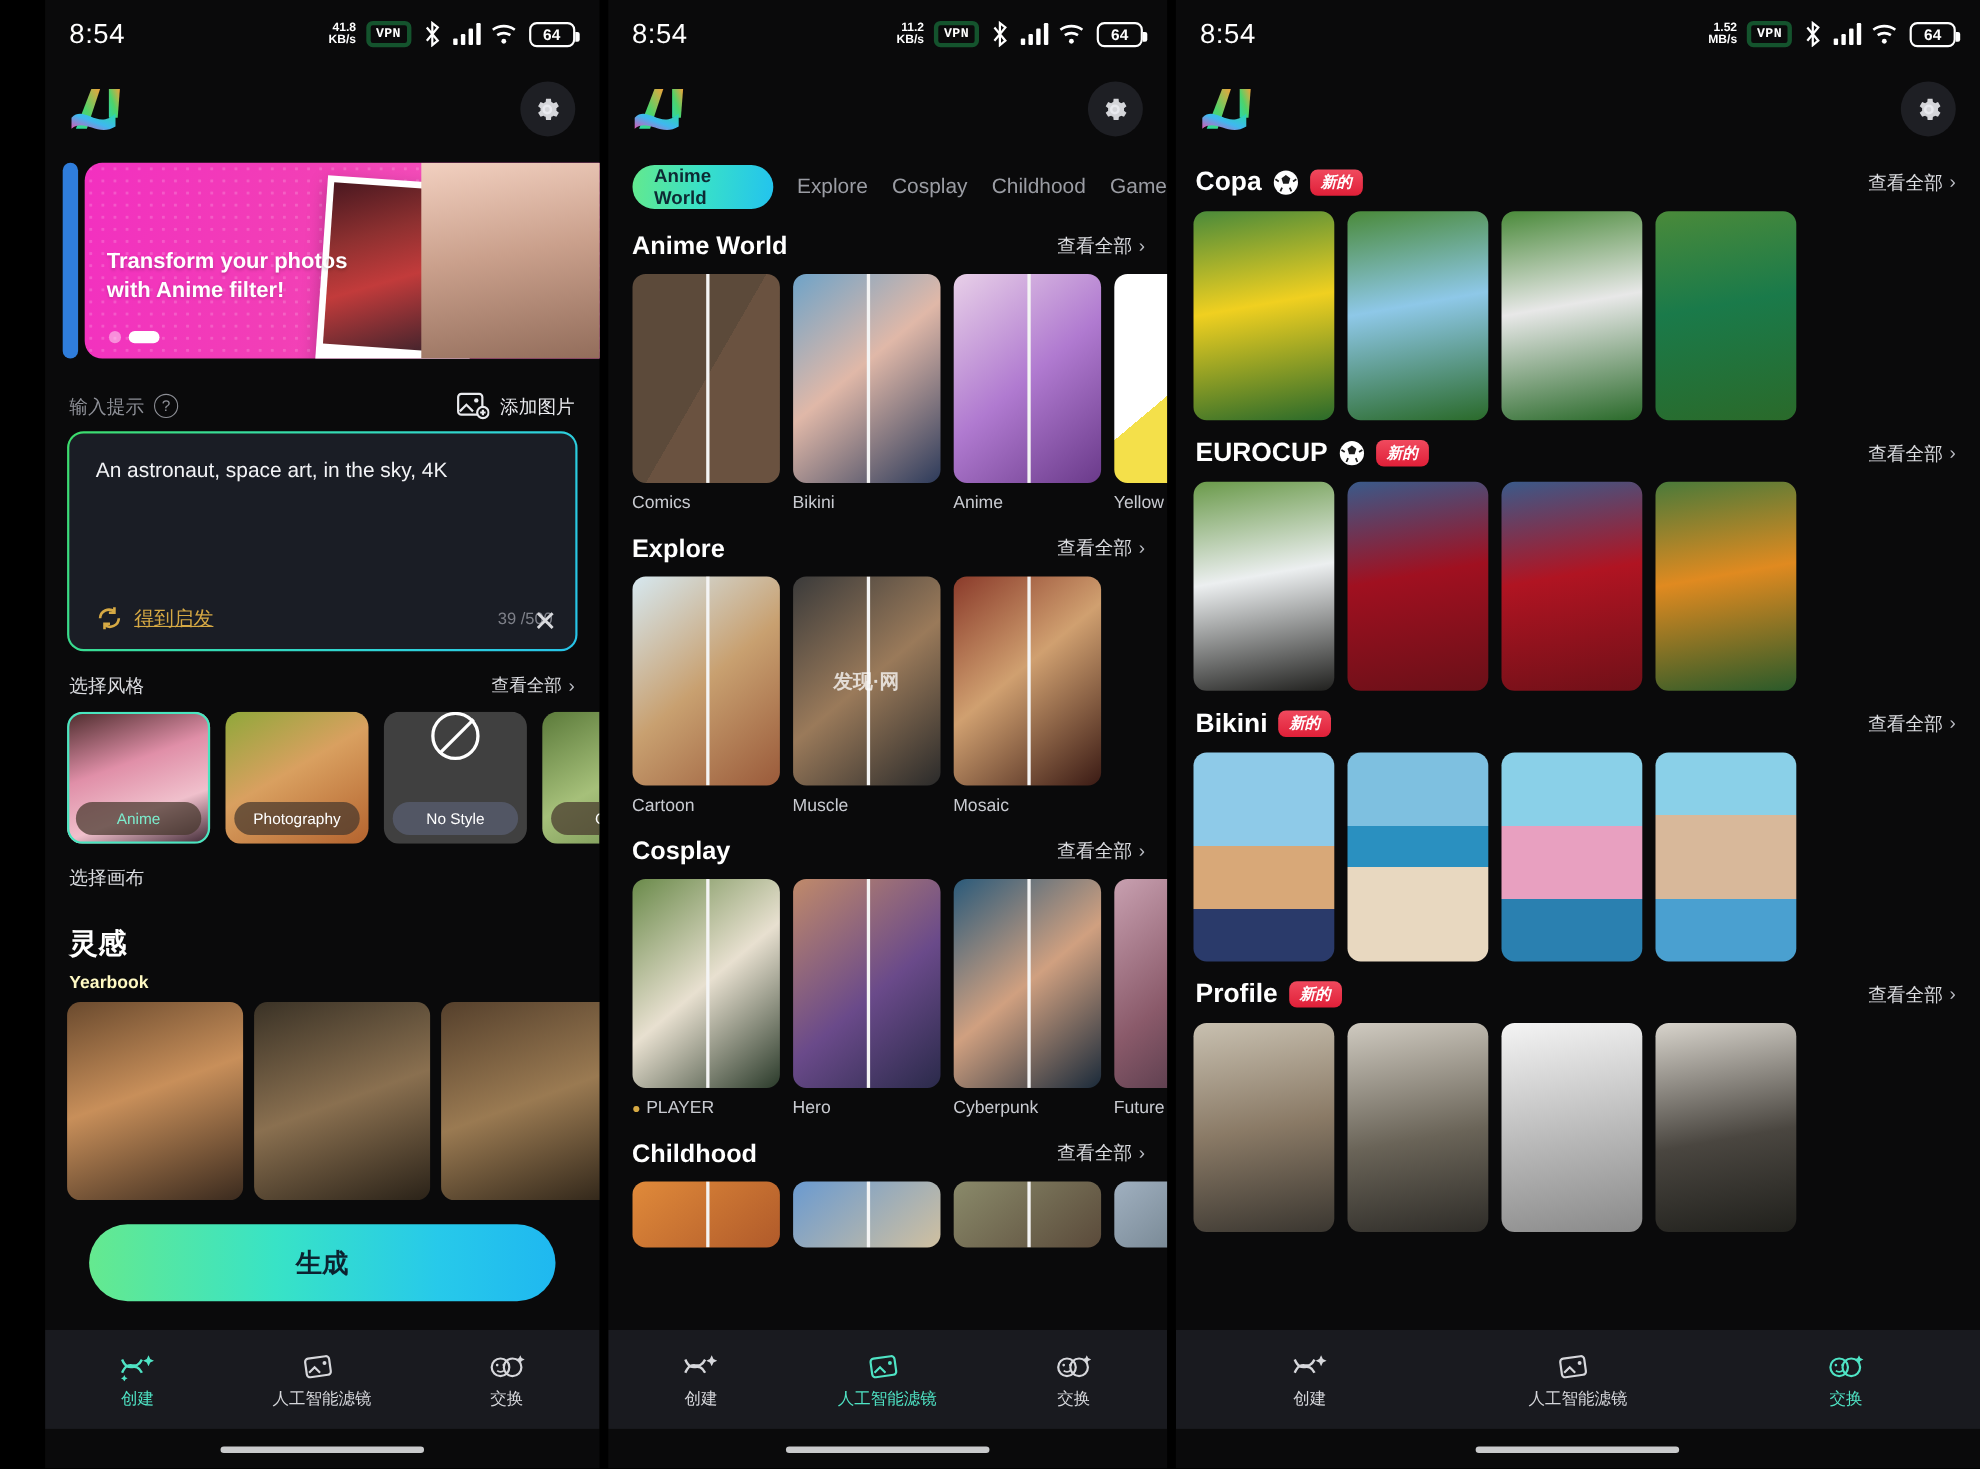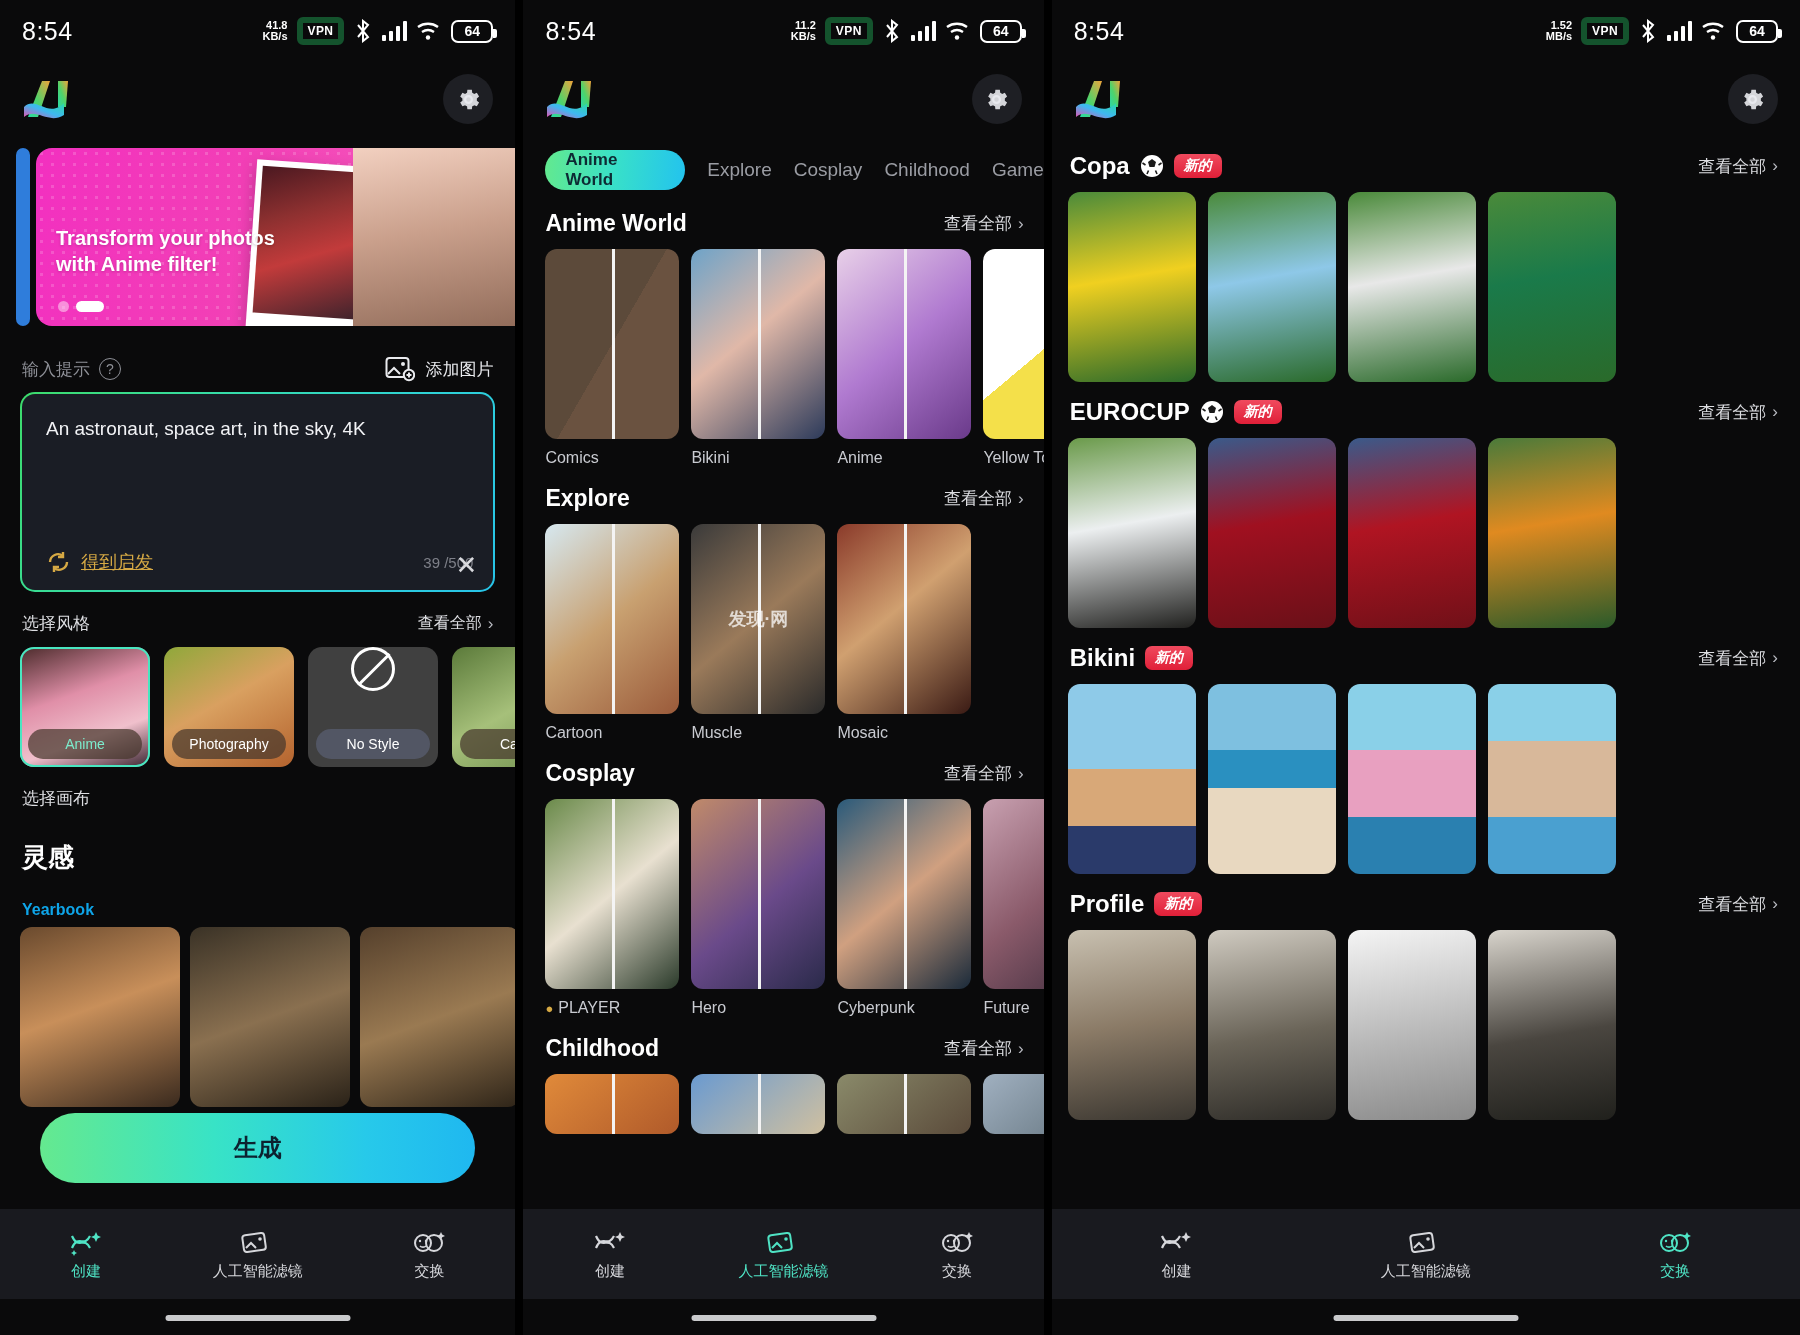--- a/index.html
+++ b/index.html
@@ -1,32 +1,32 @@
 <!DOCTYPE html>
 <html><head>
 <meta charset="utf-8">
 <style>
   * { box-sizing: border-box; margin:0; padding:0; }
   html,body {
     width:1800px; height:1335px; background:#000;
     font-family:"Liberation Sans", sans-serif;
     overflow:hidden;
   }
-  .screens { display:flex; width:1800px; height:1335px; }
+  .screens { display:flex; width:1800px; height:1335px;padding-left:41px; }
   .phone { position:relative; width:520px; height:1335px; background:#0a0a0b; overflow:hidden; }
   .phone.mid { width:525px; }
   .phone.right { width:755px; }
   .gap { width:8px; background:#000; height:1335px; flex:none;}
 
   
   .statusbar { height:62px; display:flex; align-items:center; justify-content:space-between; padding:0 22px; }
   .st-time { color:#fff; font-size:25px; font-weight:400; letter-spacing:.5px;}
   .st-right { display:flex; align-items:center; gap:9px; }
   .st-net { color:#fff; font-size:11px; line-height:11px; text-align:right; font-weight:700;}
-  .st-vpn { border:6px solid #14532d; border-radius:6px; color:#fff; font-size:12px; font-weight:700; padding:1px 5px; letter-spacing:.4px;}
+  .st-vpn { border:4px solid #14532d; border-radius:6px; color:#fff; font-size:12px; font-weight:700; padding:1px 5px; letter-spacing:.4px;font-family:Liberation Mono, monospace;}
   .bars { display:flex; align-items:flex-end; gap:3px; height:20px;}
   .bars i { display:block; width:4px; background:#fff; border-radius:1px;}
   .bars i:nth-child(1){height:6px;} .bars i:nth-child(2){height:10px;}
   .bars i:nth-child(3){height:15px;} .bars i:nth-child(4){height:20px;}
   .batt { position:relative; width:42px; height:23px; border:2px solid #fff; border-radius:7px; display:flex; align-items:center; justify-content:center;}
   .batt:after{content:""; position:absolute; right:-6px; top:7px; width:4px; height:9px; background:#fff; border-radius:0 2px 2px 0;}
   .batt span{ color:#fff; font-size:14px; font-weight:700;}
 
   
   .appbar { height:74px; display:flex; align-items:center; justify-content:space-between; padding:0 22px; }
@@ -87,21 +87,21 @@
 
   .ratios { display:flex; gap:13px; padding:0 0 0 22px; }
   .ratio { display:flex; align-items:center; gap:12px; height:56px; padding:0 20px; border-radius:13px; background:#191c24; flex:none;}
   .ratio.sel { background:#0f2b23; }
   .ratio span { color:#fff; font-size:17px; font-weight:700;}
   .ratio.sel span{ color:#fff;}
   .rbox { border:2.5px solid #fff; border-radius:6px;}
   .ratio.sel .rbox { border-color:#3fe0a8;}
 
   .inspo-title { color:#fff; font-size:26px; font-weight:700; padding:22px 22px 10px 22px;}
-  .inspo-sub { color:#0ea5e9; font-size:16px; font-weight:700; padding:0 22px 8px 22px;margin-top:16px;}
+  .inspo-sub { color:#fef9c3; font-size:16px; font-weight:700; padding:0 22px 8px 22px;}
   .inspo-row { display:flex; gap:10px; padding-left:20px;}
   .inspo-card { width:160px; height:180px; border-radius:12px; flex:none; overflow:hidden;}
 
   .genbtn { position:absolute; left:40px; right:40px; bottom:152px; height:70px; border-radius:36px;
     background:linear-gradient(90deg,#65e98f 0%,#38e3c6 40%,#27c9ea 75%,#1fb8f0 100%);
     display:flex; align-items:center; justify-content:center; color:#0c2230; font-size:24px; font-weight:700;}
 
   
   .tabbar { position:absolute; left:0; right:0; bottom:36px; height:90px; background:#191a1f; display:flex; align-items:center; }
   .tab { flex:1; display:flex; flex-direction:column; align-items:center; gap:6px; }

